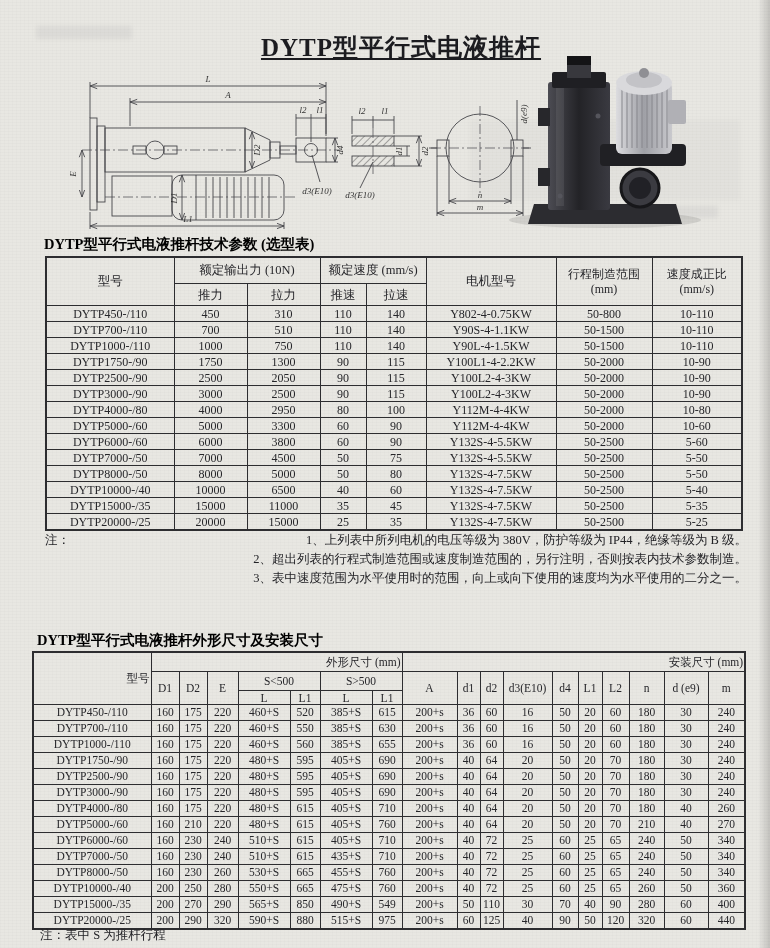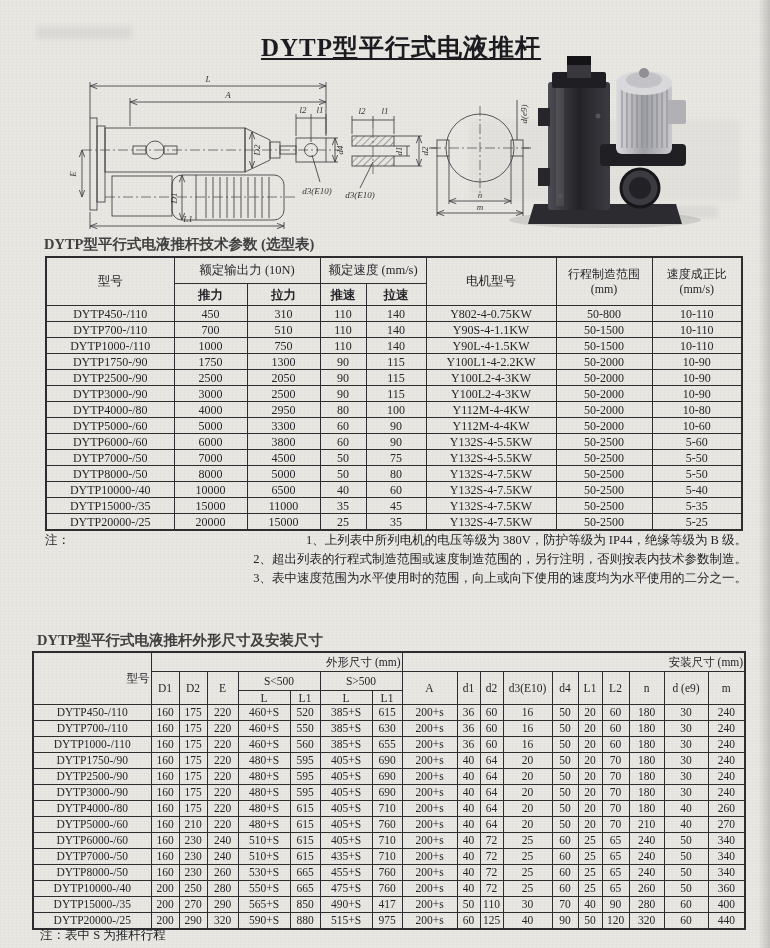--- a/index.html
+++ b/index.html
@@ -23,30 +23,30 @@
   .bleed-c{top:120px;left:470px;width:270px;height:80px;background:rgba(95,95,100,.04);}
 
   .title{position:absolute;top:15px;left:0;width:100%;margin:16px;text-align:center;
     font-size:25px;font-weight:bold;letter-spacing:1px;color:#1c1c20;text-decoration:underline;}
 
   .figure-area{position:absolute;top:56px;left:30px;width:712px;height:178px;}
   .figure-area svg{display:block;width:712px;height:178px;}
   .lbl{font-size:9px;font-style:italic;fill:#333;text-anchor:middle;font-family:"Liberation Serif","DejaVu Serif",serif;}
   .cl{stroke-dasharray:10 3 2 3;stroke-width:.7;}
 
-  .sec-title{position:absolute;font-size:14.5px;font-weight:bold;color:#404040;text-align:right;}
+  .sec-title{position:absolute;font-size:14.5px;font-weight:bold;color:#000000;text-align:right;}
   .sec1-title{top:235px;left:44px;}
   .sec2-title{top:631px;left:37px;}
 
   table{border-collapse:collapse;table-layout:fixed;text-align:center;background:transparent;}
   th,td{border:1px solid #2d2d30;font-weight:normal;overflow:hidden;white-space:nowrap;padding:0 1px;}
 
   .t1{position:absolute;top:256px;left:45px;width:696px;font-size:12.5px;border:2px solid #2d2d30;}
   .t1 thead tr:first-child th{height:25px;line-height:15px;}
-  .t1 thead tr:last-child th{height:21px;line-height:20px;font-weight:bold;}
+  .t1 thead tr:last-child th{height:21px;line-height:20px;}
   .t1 tbody td{height:15px;line-height:14px;font-size:12px;}
   .t1 .two-line{line-height:14px;font-size:12px;text-align:center;}
 
   .t2{position:absolute;top:651px;left:32px;width:712px;font-size:11.5px;border:2px solid #2d2d30;}
   .t2 thead tr:nth-child(1) th{height:18px;line-height:17px;text-align:right;}
   .t2 thead tr:nth-child(2) th{height:18px;line-height:17px;}
   .t2 thead tr:nth-child(3) th{height:13px;line-height:12px;}
   .t2 tbody td{height:15px;line-height:13.5px;font-size:11.5px;}
 
   .notes{position:absolute;top:531px;left:45px;width:702px;font-size:12.5px;line-height:1.5;display:flex;color:#222226;}
@@ -712,21 +712,21 @@
           <td>360</td>
         </tr>
         <tr>
           <td>DYTP15000-/35</td>
           <td>200</td>
           <td>270</td>
           <td>290</td>
           <td>565+S</td>
           <td>850</td>
           <td>490+S</td>
-          <td>417</td>
+          <td>549</td>
           <td>200+s</td>
           <td>50</td>
           <td>110</td>
           <td>30</td>
           <td>70</td>
           <td>40</td>
           <td>90</td>
           <td>280</td>
           <td>60</td>
           <td>400</td>

